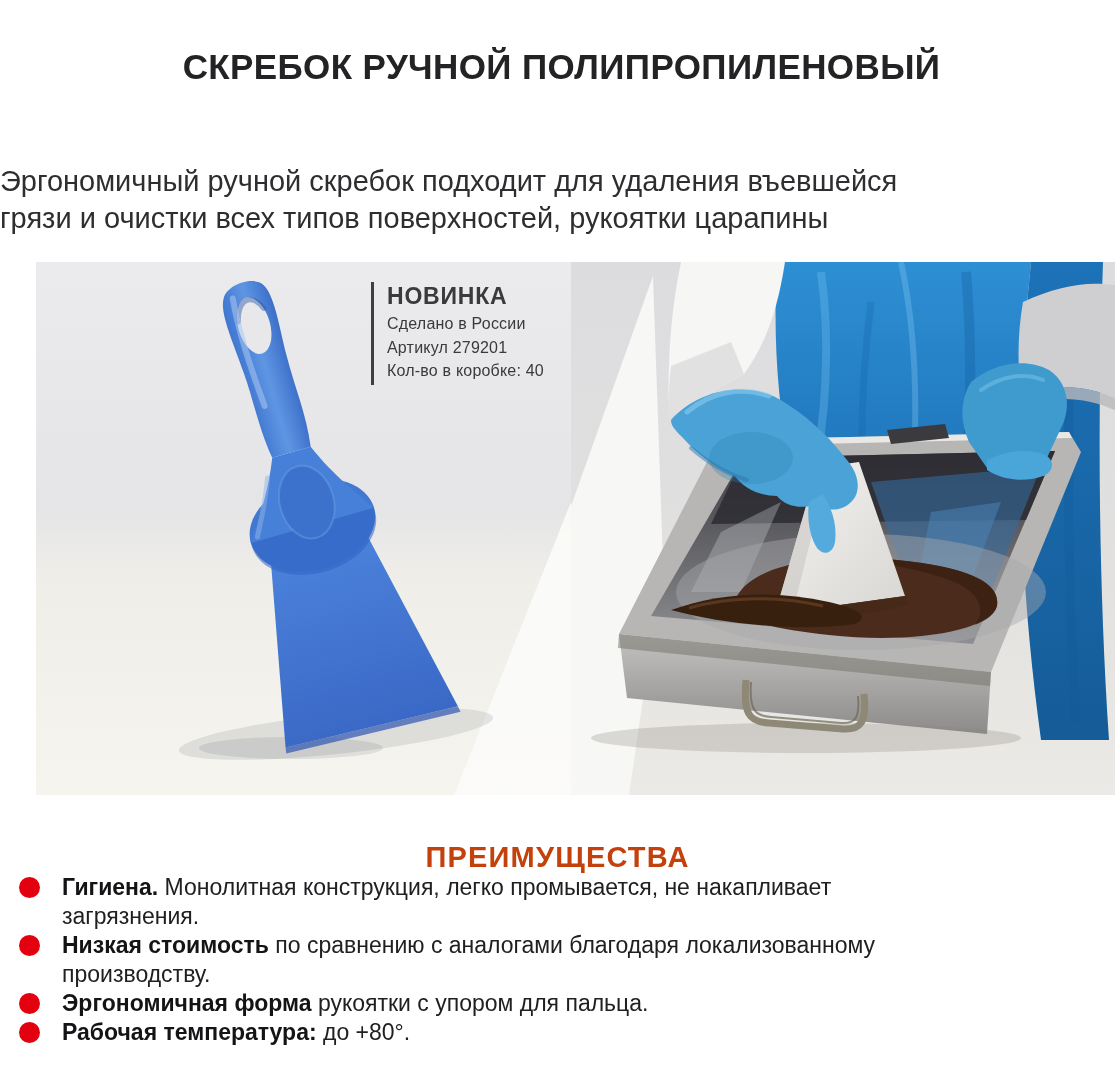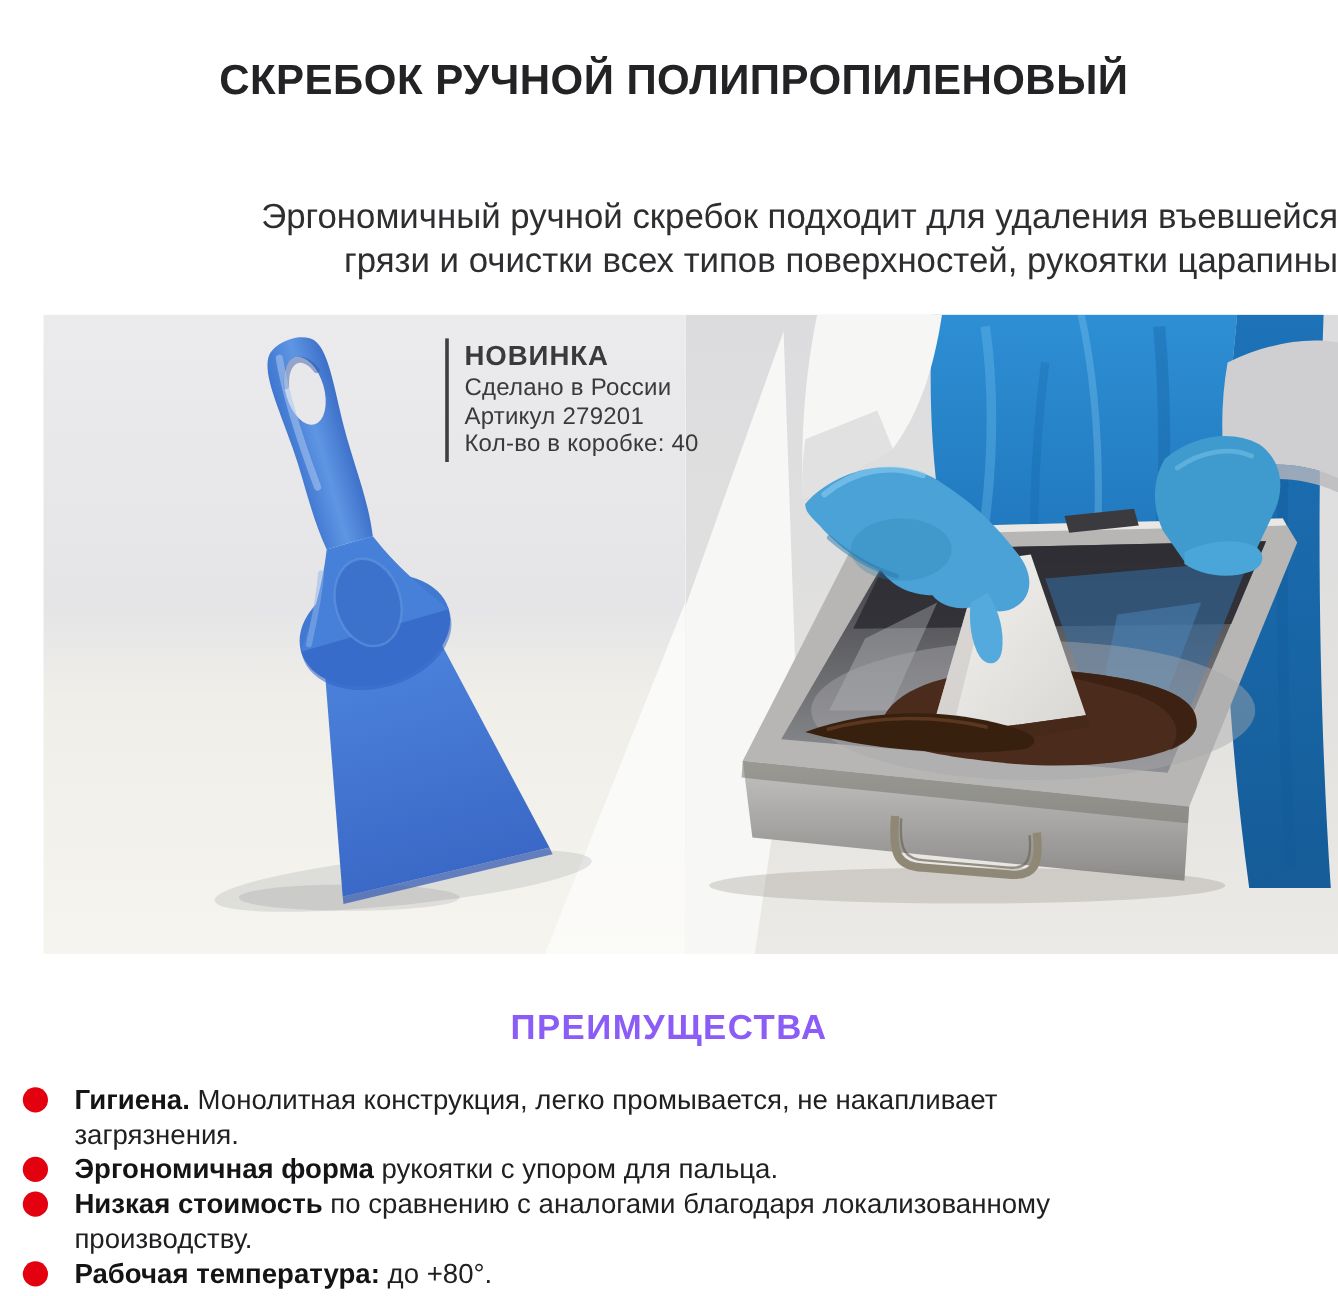--- a/index.html
+++ b/index.html
@@ -11,21 +11,21 @@
     overflow:hidden;
   }
   
   .title{
     position:absolute;top:44px;left:4px;width:100%;
     text-align:center;color:#232326;
     font-size:35px;line-height:45px;font-weight:700;letter-spacing:.4px;
   }
   .subtitle{
     position:absolute;top:163px;left:0;width:100%;
-    text-align:right;color:#2e2e31;
+    text-align:left;color:#2e2e31;
     font-size:29px;line-height:37px;font-weight:400;
   }
   
   .photos{
     position:absolute;top:262px;left:36px;width:1085px;height:533px;
   }
   .photo{position:absolute;top:0;height:533px;overflow:hidden;}
   .photo.left{left:0;width:535px;}
   .photo.right{left:535px;width:550px;}
   .photo svg{display:block;width:100%;height:100%;}
@@ -33,29 +33,29 @@
   .novinka{
     position:absolute;left:335px;top:20px;
     border-left:3px solid #3f3f42;
     padding:0 0 2px 13px;
     color:#3a3a3d;
   }
   .novinka .nov-title{
     font-size:23px;font-weight:700;letter-spacing:.8px;line-height:28px;
     margin-bottom:2px;
   }
-  .novinka .nov-line{font-size:20px;line-height:23.5px;letter-spacing:.2px;}
+  .novinka .nov-line{font-size:16px;line-height:23.5px;letter-spacing:.2px;}
   
   .adv-title{
     position:absolute;top:841px;left:0;width:100%;
-    text-align:center;color:#8b5cf6;
+    text-align:center;color:#c2410c;
     font-size:29px;font-weight:700;letter-spacing:1.2px;
   }
   .adv-list{
-    position:absolute;top:902px;left:19px;width:1060px;
+    position:absolute;top:873px;left:19px;width:1060px;
     list-style:none;margin:0;padding:0;
   }
   .adv-item{display:flex;align-items:flex-start;margin:0;padding:0;}
   .adv-dot{
     flex:0 0 auto;width:21px;height:21px;border-radius:50%;
     background:#e3000f;margin:4px 22px 0 0;
   }
   .adv-text{
     max-width:880px;font-size:23px;line-height:29px;color:#202023;
   }
@@ -223,25 +223,25 @@
 
   <div class="adv-title">ПРЕИМУЩЕСТВА</div>
 
   <ul class="adv-list">
     <li class="adv-item">
       <span class="adv-dot"></span>
       <span class="adv-text"><b>Гигиена.</b><span> Монолитная конструкция, легко промывается, не накапливает загрязнения.</span></span>
     </li>
     <li class="adv-item">
       <span class="adv-dot"></span>
+      <span class="adv-text"><b>Низкая стоимость</b><span> по сравнению с аналогами благодаря локализованному производству.</span></span>
+    </li>
+    <li class="adv-item">
+      <span class="adv-dot"></span>
       <span class="adv-text"><b>Эргономичная форма</b><span> рукоятки с упором для пальца.</span></span>
     </li>
     <li class="adv-item">
       <span class="adv-dot"></span>
-      <span class="adv-text"><b>Низкая стоимость</b><span> по сравнению с аналогами благодаря локализованному производству.</span></span>
-    </li>
-    <li class="adv-item">
-      <span class="adv-dot"></span>
       <span class="adv-text"><b>Рабочая температура:</b><span>  до +80°.</span></span>
     </li>
   </ul>
 
 </div>
 
 </body></html>

